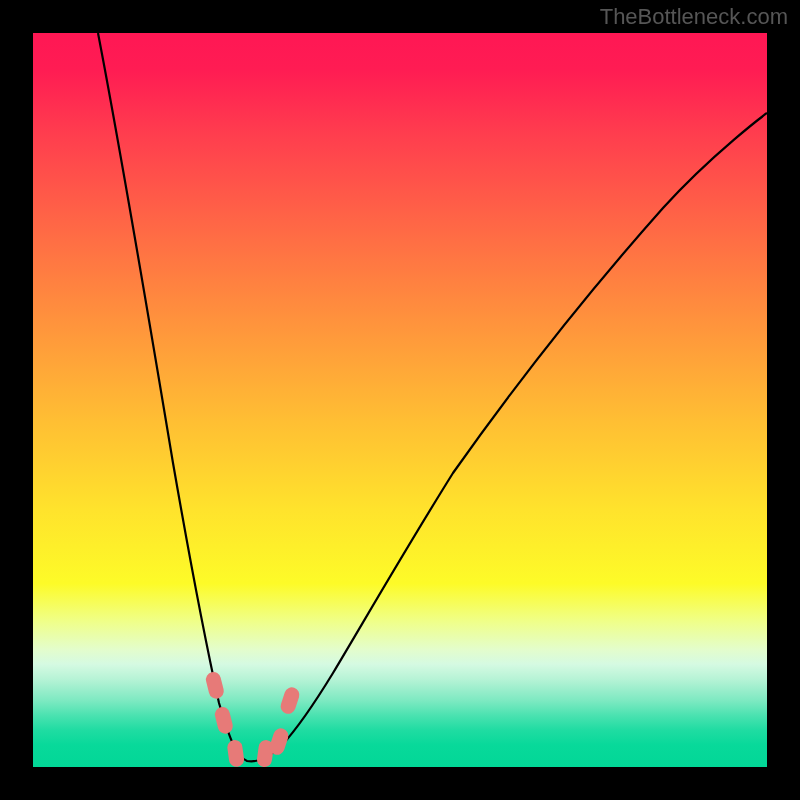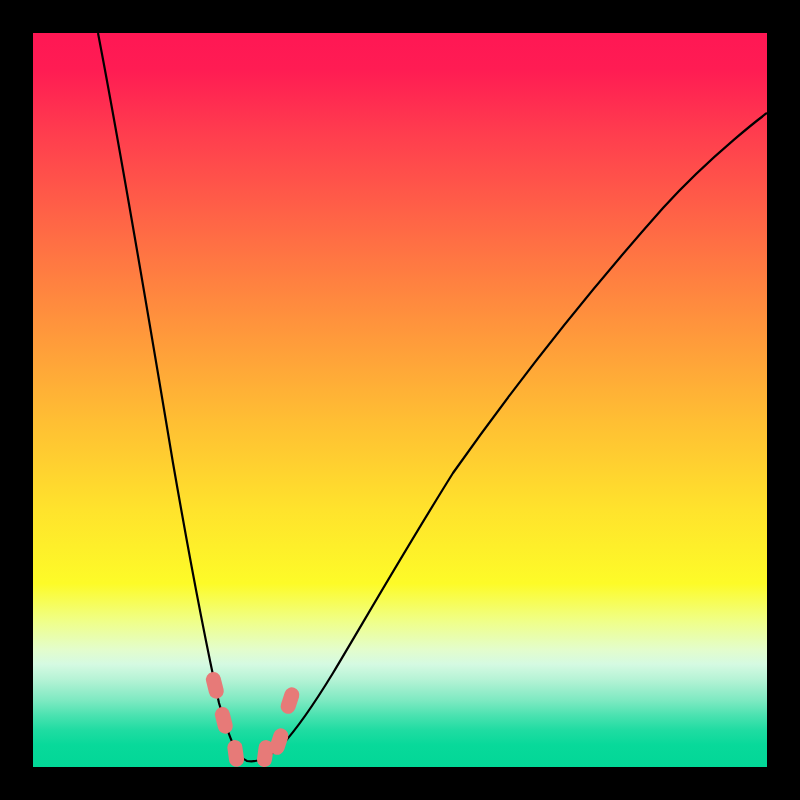--- a/index.html
+++ b/index.html
@@ -82,13 +82,14 @@
     <g>
       <rect x="174" y="639" width="15" height="27" rx="7.5" fill="#e77a78" transform="rotate(-14 181 651)"></rect>
       <rect x="183" y="674" width="15" height="27" rx="7.5" fill="#e77a78" transform="rotate(-14 190 686)"></rect>
       <rect x="195" y="707" width="15" height="27" rx="7.5" fill="#e77a78" transform="rotate(-8 202 719)"></rect>
       <rect x="225" y="707" width="15" height="27" rx="7.5" fill="#e77a78" transform="rotate(8 232 719)"></rect>
       <rect x="239" y="695" width="15" height="27" rx="7.5" fill="#e77a78" transform="rotate(18 246 707)"></rect>
       <rect x="250" y="654" width="15" height="27" rx="7.5" fill="#e77a78" transform="rotate(18 257 666)"></rect>
     </g>
   </svg>
 
+  <div class="watermark">TheBottleneck.com</div>
 </div>
 
 </body></html>

